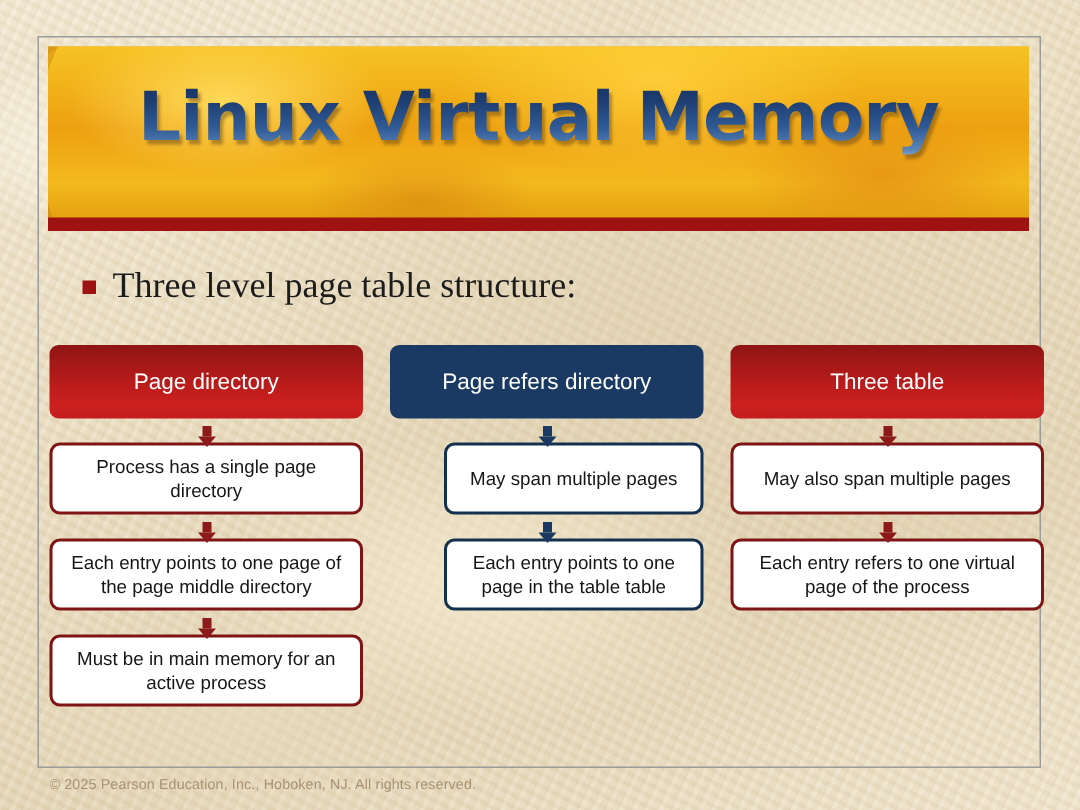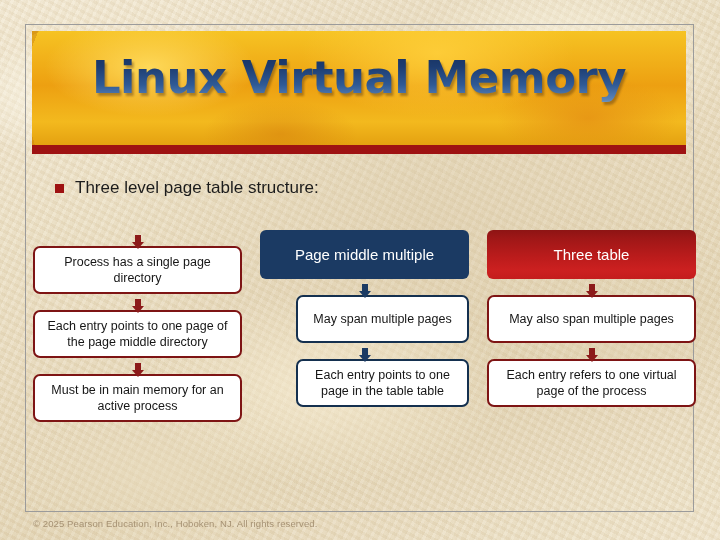--- a/index.html
+++ b/index.html
@@ -88,22 +88,22 @@
     display: flex;
     align-items: center;
   }
   #bullet-marker {
     width: 9px; height: 9px;
     background: #9e1212;
     margin-right: 11px;
     flex: none;
   }
   #bullet-text {
-    font-family: Liberation Sans, sans-serif;
-    font-size: 17px;
+    font-family: Liberation Serif, serif;
+    font-size: 24px;
     color: #1c1c1c;
     white-space: nowrap;
   }
 
   
   #diagram {
     position: absolute;
     left: 33px; top: 230px;
     width: 654px;
   }
@@ -200,36 +200,37 @@
   <div id="redbar"></div>
 
   <div id="bullet-row">
     <span id="bullet-marker"></span>
     <span id="bullet-text">Three level page table structure:</span>
   </div>
 
   <div id="diagram">
 
     <div class="col c0">
+      <div class="hdr red">Page directory</div>
       <div class="arrow">
           <i></i>
         </div>
       <div class="cell red">Process has a single page directory</div>
       <div class="arrow">
           <i></i>
         </div>
       <div class="cell red">Each entry points to one page of the page middle directory</div>
       <div class="arrow">
           <i></i>
         </div>
       <div class="cell red">Must be in main memory for an active process</div>
     </div>
 
     <div class="col c1">
-      <div class="hdr blue">Page middle multiple</div>
+      <div class="hdr blue">Page refers directory</div>
       <div class="arrow blue">
           <i></i>
         </div>
       <div class="cell blue">May span multiple pages</div>
       <div class="arrow blue">
           <i></i>
         </div>
       <div class="cell blue">Each entry points to one page in the table table</div>
     </div>
 

